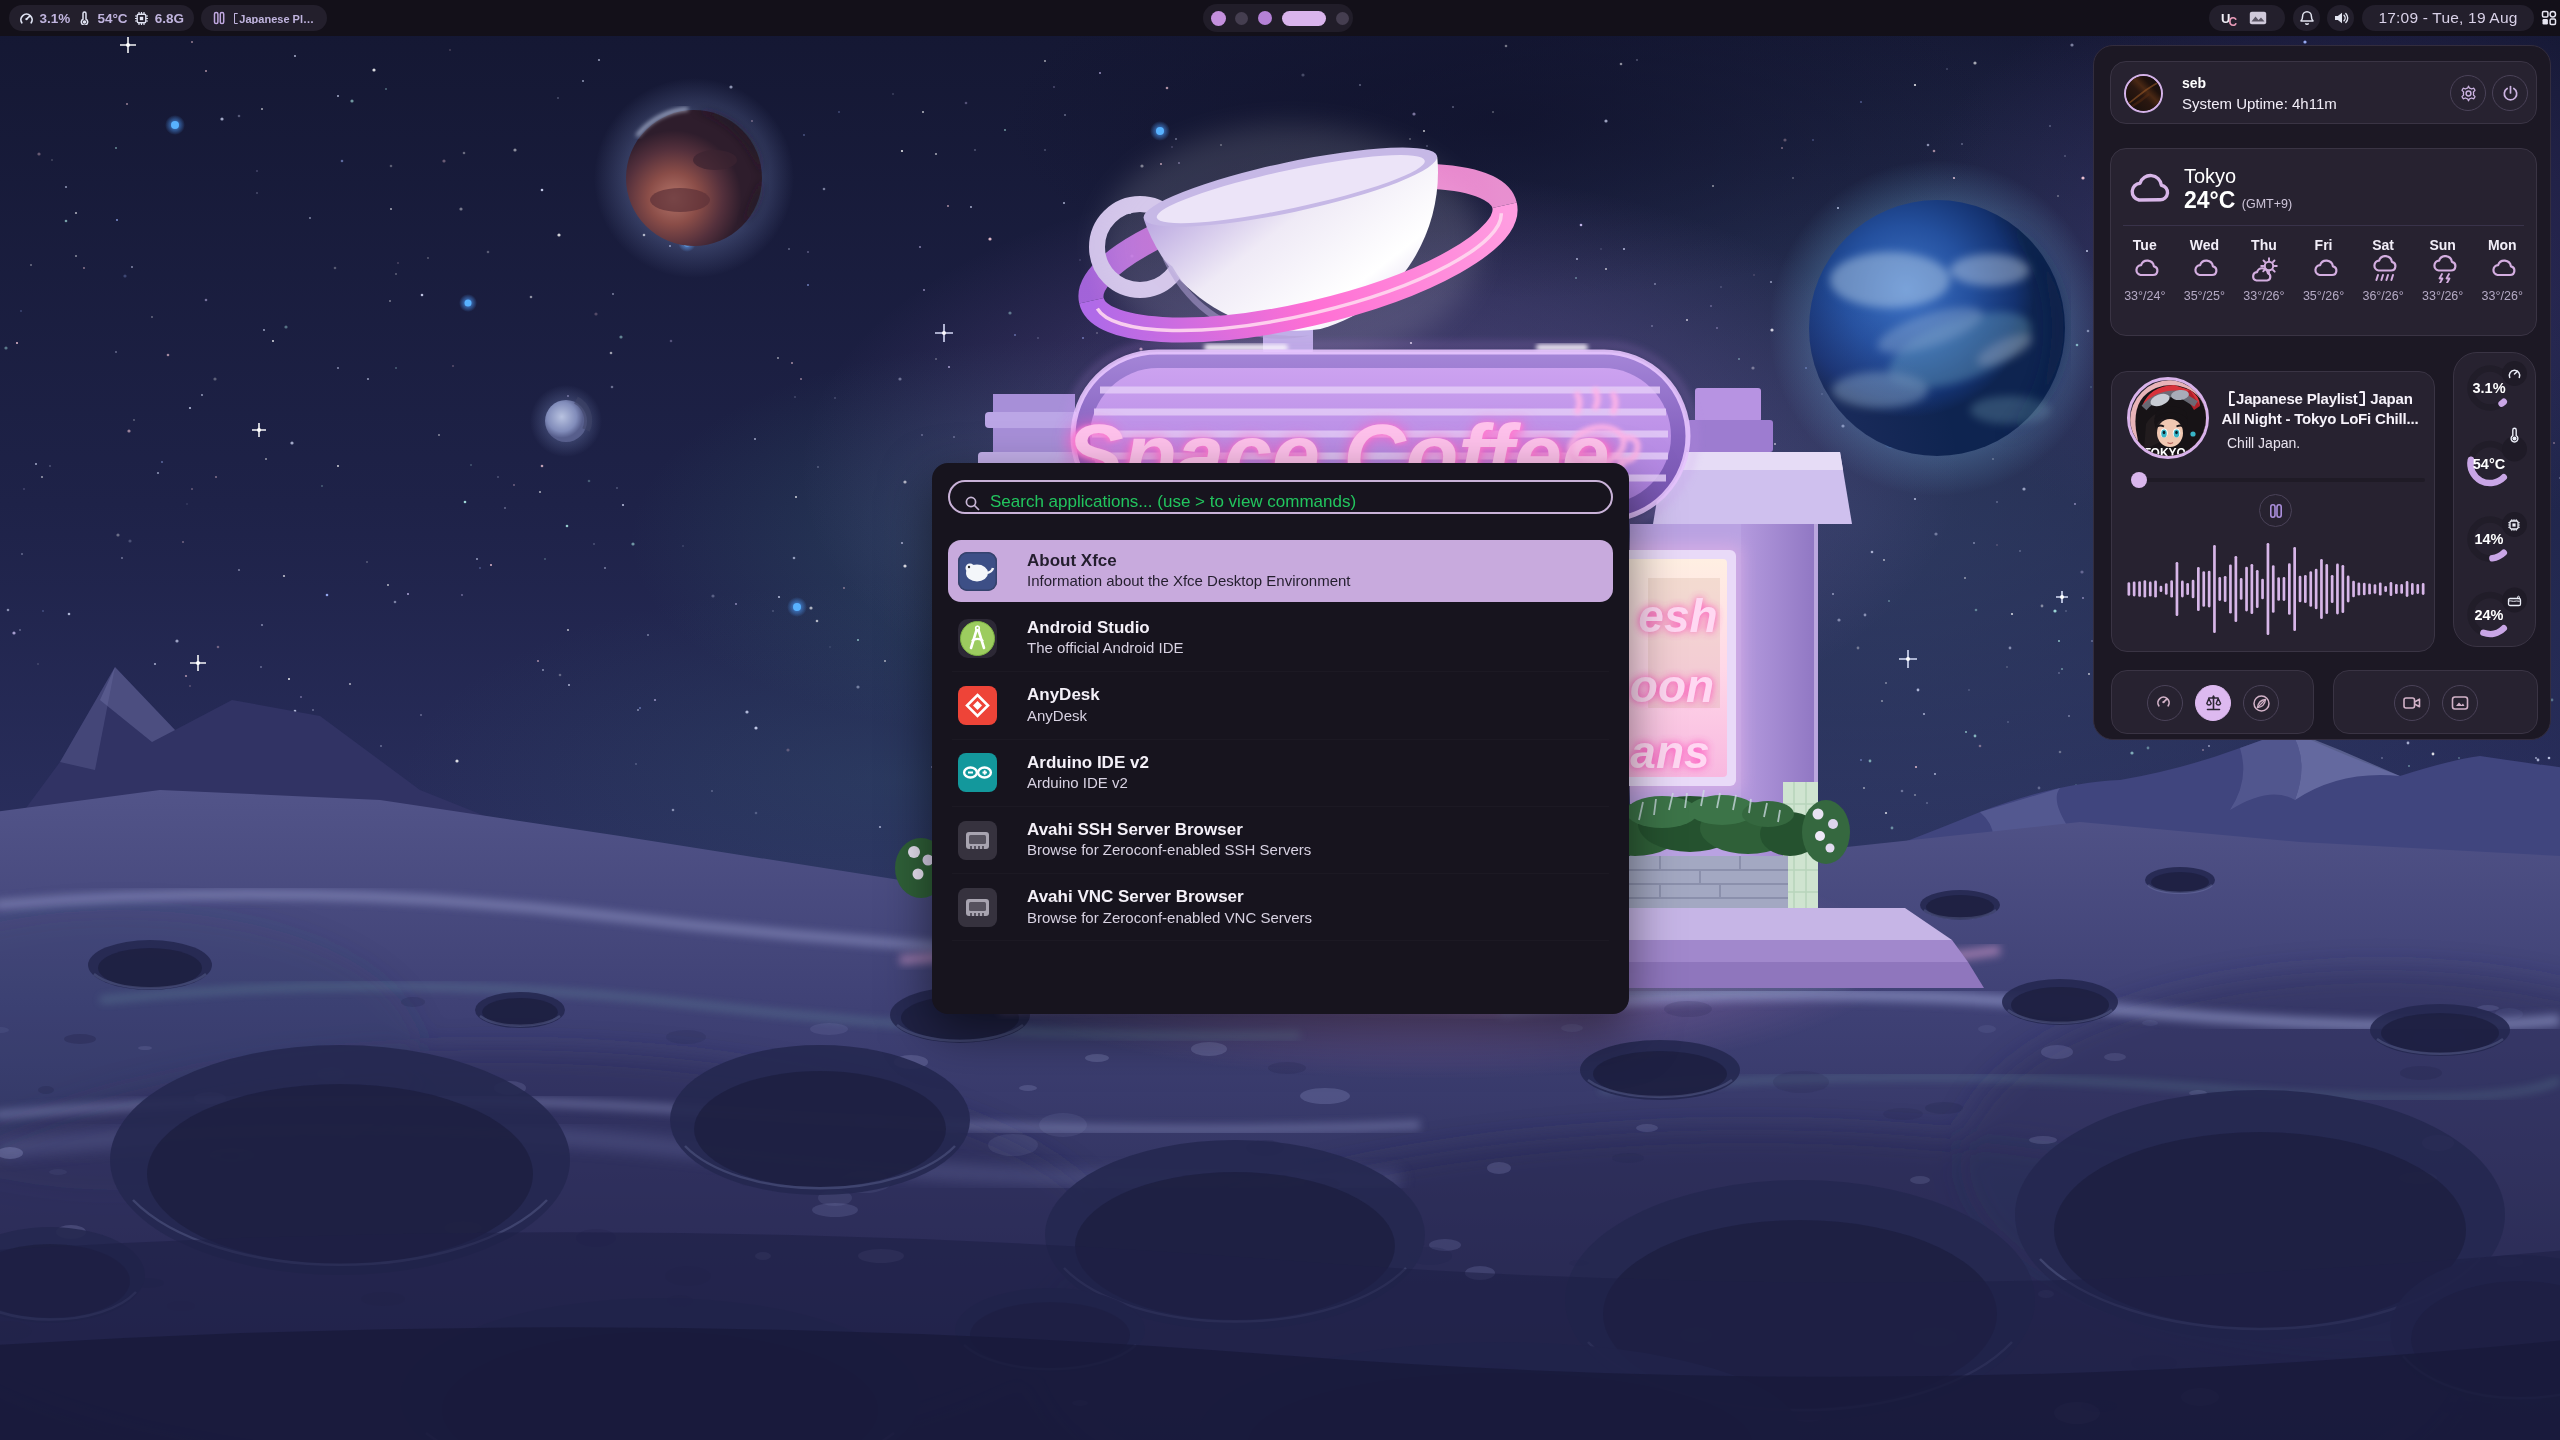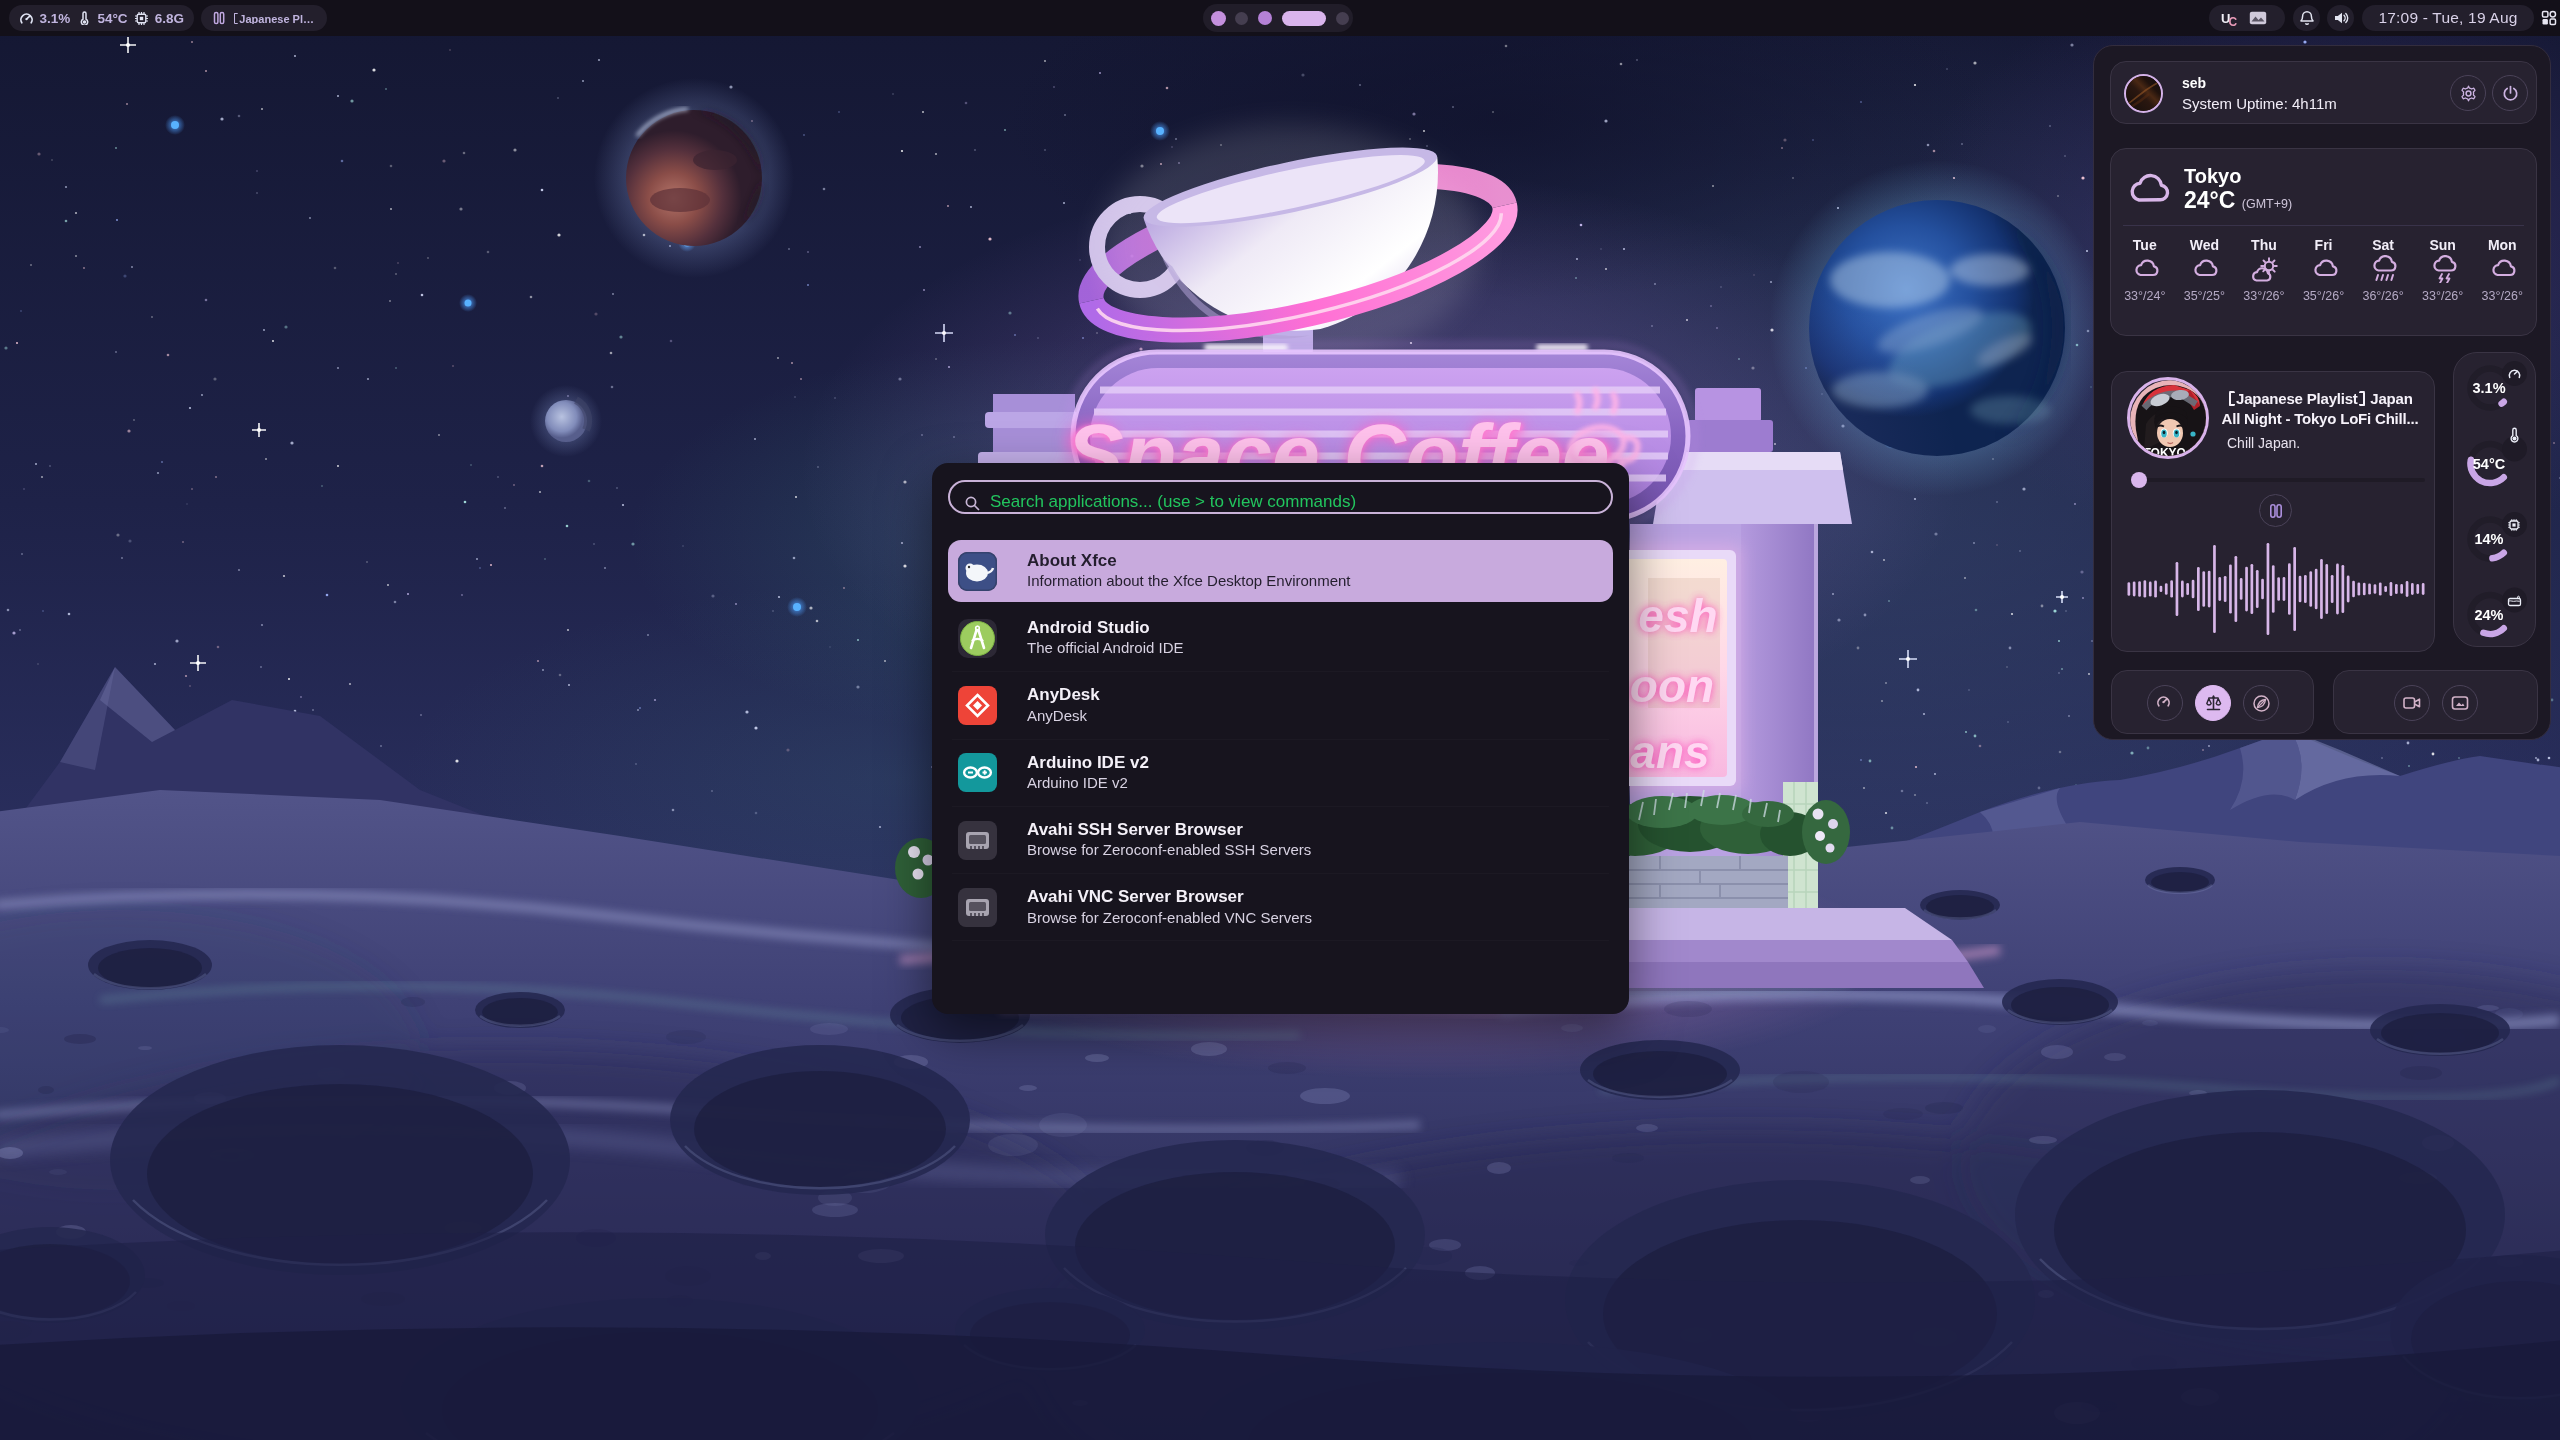--- a/index.html
+++ b/index.html
@@ -29,21 +29,21 @@
 .row.hl .rt,.row.hl .rs{color:#241e2e}
 
 .panel{position:absolute;left:2093px;top:45px;width:458px;height:695px;background:#1c1824;border:1px solid #332d3e;border-radius:20px;z-index:20}
 .card{position:absolute;background:#272230;border:1px solid #3a3444;border-radius:16px}
 .ucard{left:16px;top:15px;width:427px;height:63px}
 .uav{position:absolute;left:13px;top:12px;width:39px;height:39px;border-radius:50%;border:2px solid #d4b2e8;overflow:hidden}
 .uname{position:absolute;left:71px;top:13px;font-size:14px;font-weight:700;color:#fff}
 .uup{position:absolute;left:71px;top:33px;font-size:15px;color:#f2eef8}
 .cbtn{position:absolute;width:36px;height:36px;border-radius:50%;border:1px solid #4a4258;display:flex;align-items:center;justify-content:center}
 .wcard{left:16px;top:102px;width:427px;height:188px}
-.wcity{font-size:20px;font-weight:700;color:#fff;line-height:1.05}
+.wcity{font-size:20px;font-weight:400;color:#fff;line-height:1.05}
 .wtemp{font-size:23px;font-weight:700;color:#fff;line-height:1.0}
 .wgmt{font-size:12.5px;color:#cfc6da;font-weight:400}
 .wdiv{position:absolute;left:12px;right:12px;top:76px;height:1px;background:#39334a}
 .days{position:absolute;left:4px;right:4px;top:88px;display:flex}
 .day{flex:1;text-align:center}
 .dn{font-size:14px;font-weight:700;color:#f2eef8;margin-bottom:2px}
 .di{height:30px}
 .dt{font-size:12.5px;color:#b4a9c4;margin-top:4px}
 .mcard{left:17px;top:325px;width:324px;height:281px}
 .malb{position:absolute;left:15px;top:5px;width:82px;height:82px;border-radius:50%;border:3px solid #d8b2ea;overflow:hidden}

